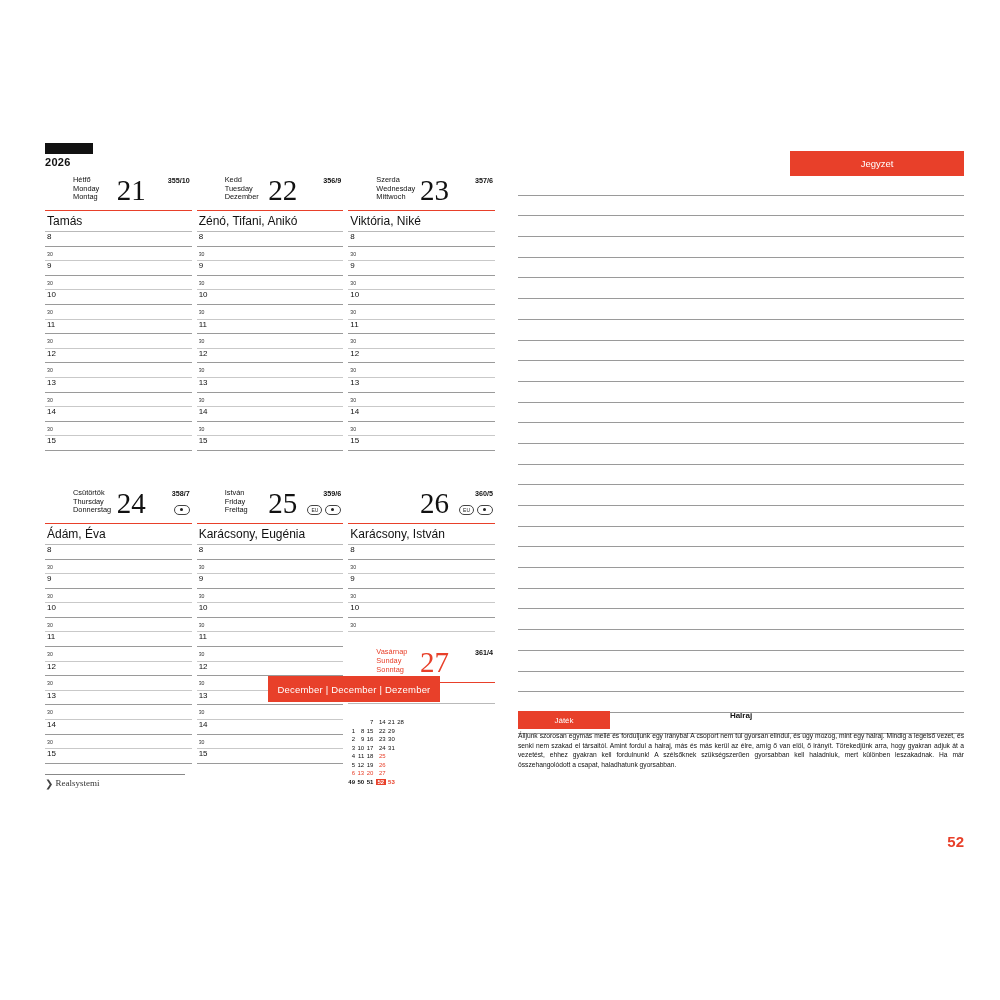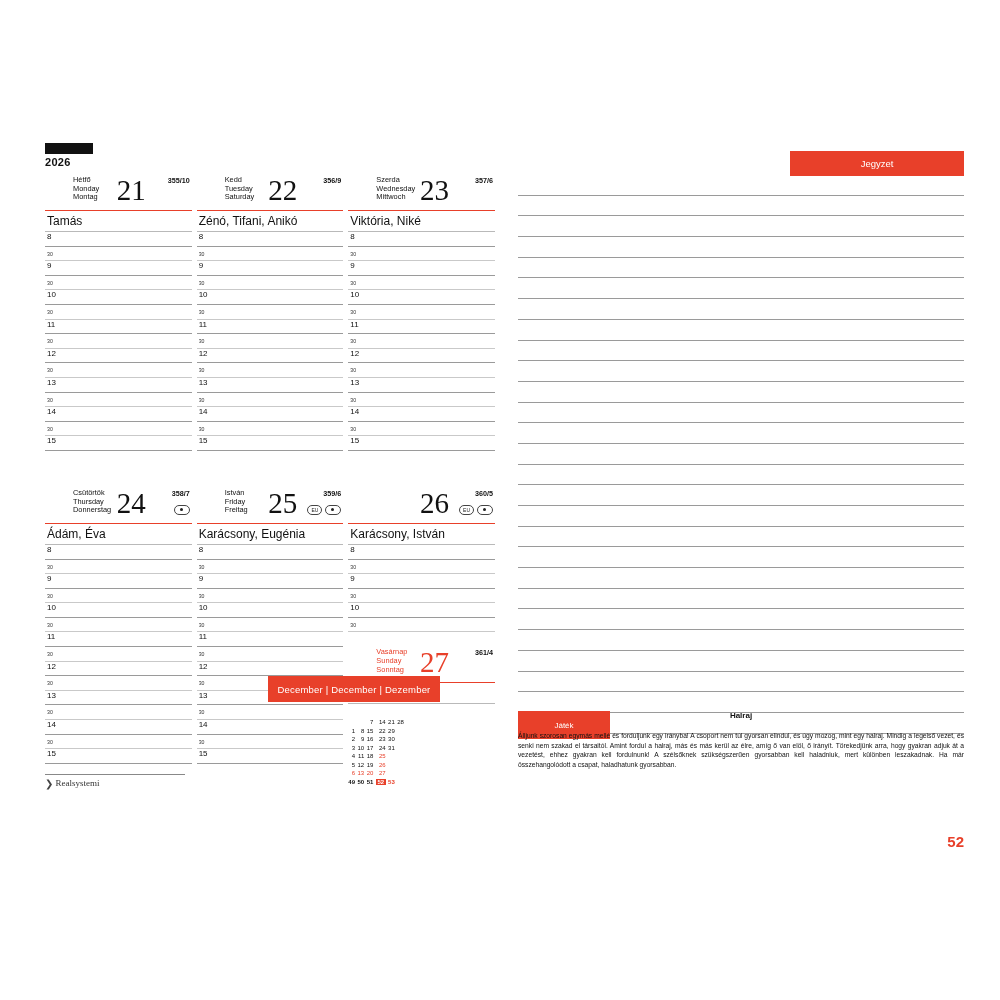--- a/index.html
+++ b/index.html
@@ -216,21 +216,21 @@
     left: 0; top: 32px;
     width: 446px;
   }
   .note-line {
     border-bottom: .7px solid #9a9a9a;
     height: 19.7px;
   }
   .game-tab {
     position: absolute;
     left: 0; top: 568px;
-    width: 92px; height: 28px;
+    width: 92px; height: 18px;
     background: #e8402a;
     color: #fff;
     font-size: 8px;
     display: flex;
     align-items: center;
     justify-content: center;
   }
   .game-title {
     position: absolute;
     left: 0; top: 568px;
@@ -299,21 +299,21 @@
           <div class="hr-row half">30</div>
           <div class="hr-row">15</div>
         </div>
       </div>
 
       <div class="day-col">
         <div class="day-head">
           <div class="dow">
             <div>Kedd</div>
             <div>Tuesday</div>
-            <div>Saturday</div>
+            <div>Dezember</div>
           </div>
           <div class="daynum">22</div>
           <div class="daycode">356/9</div>
         </div>
         <div class="nameday">Zénó, Tifani, Anikó</div>
         <div class="hours">
           <div class="hr-row">8</div>
           <div class="hr-row half">30</div>
           <div class="hr-row">9</div>
           <div class="hr-row half">30</div>

